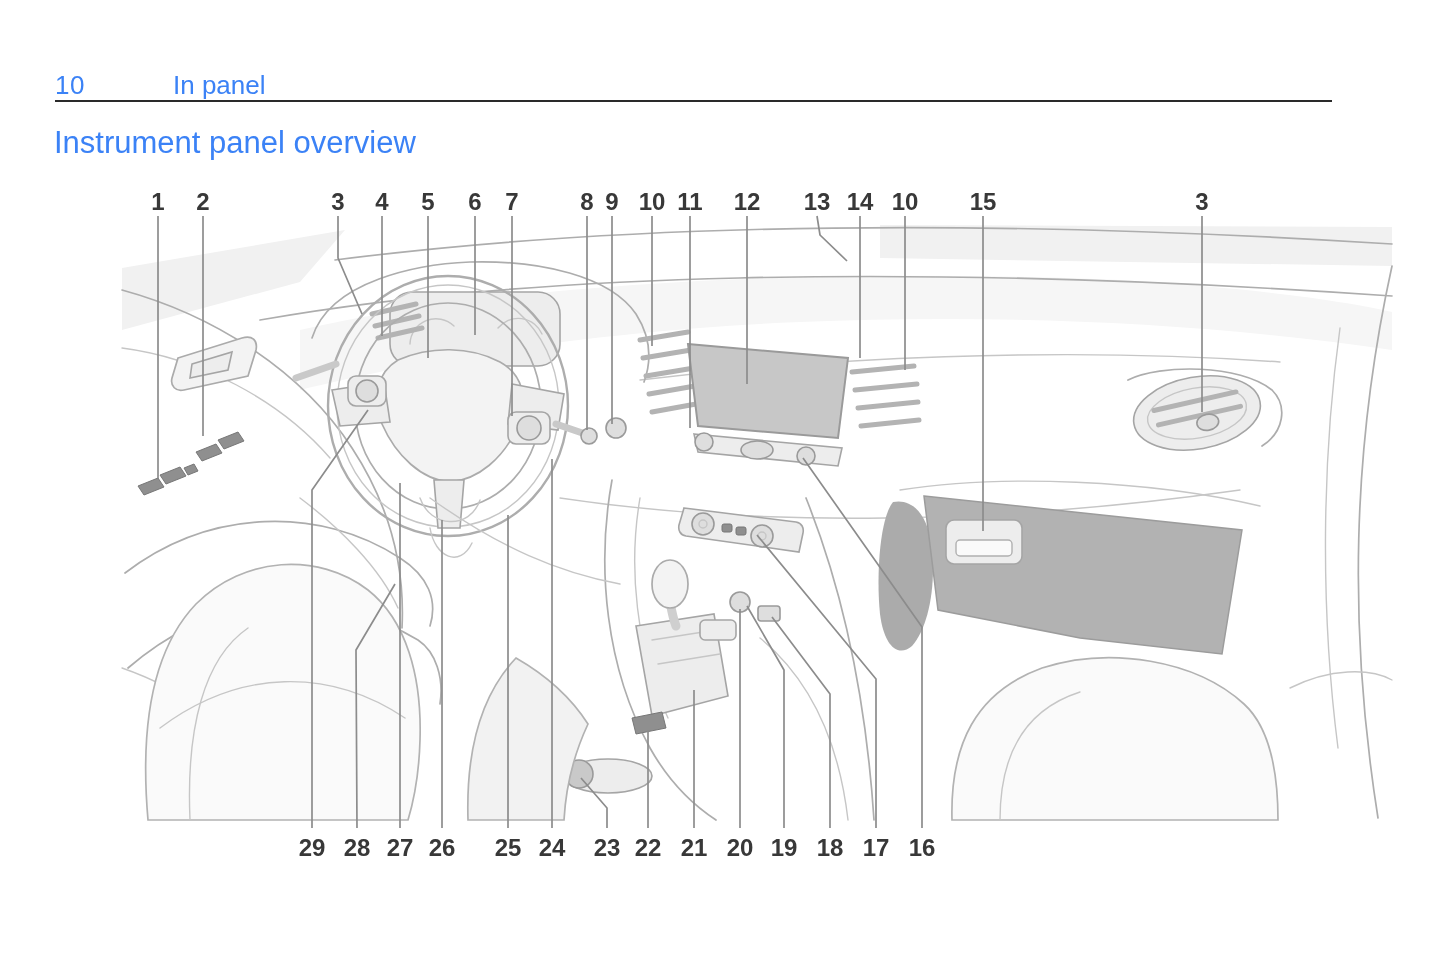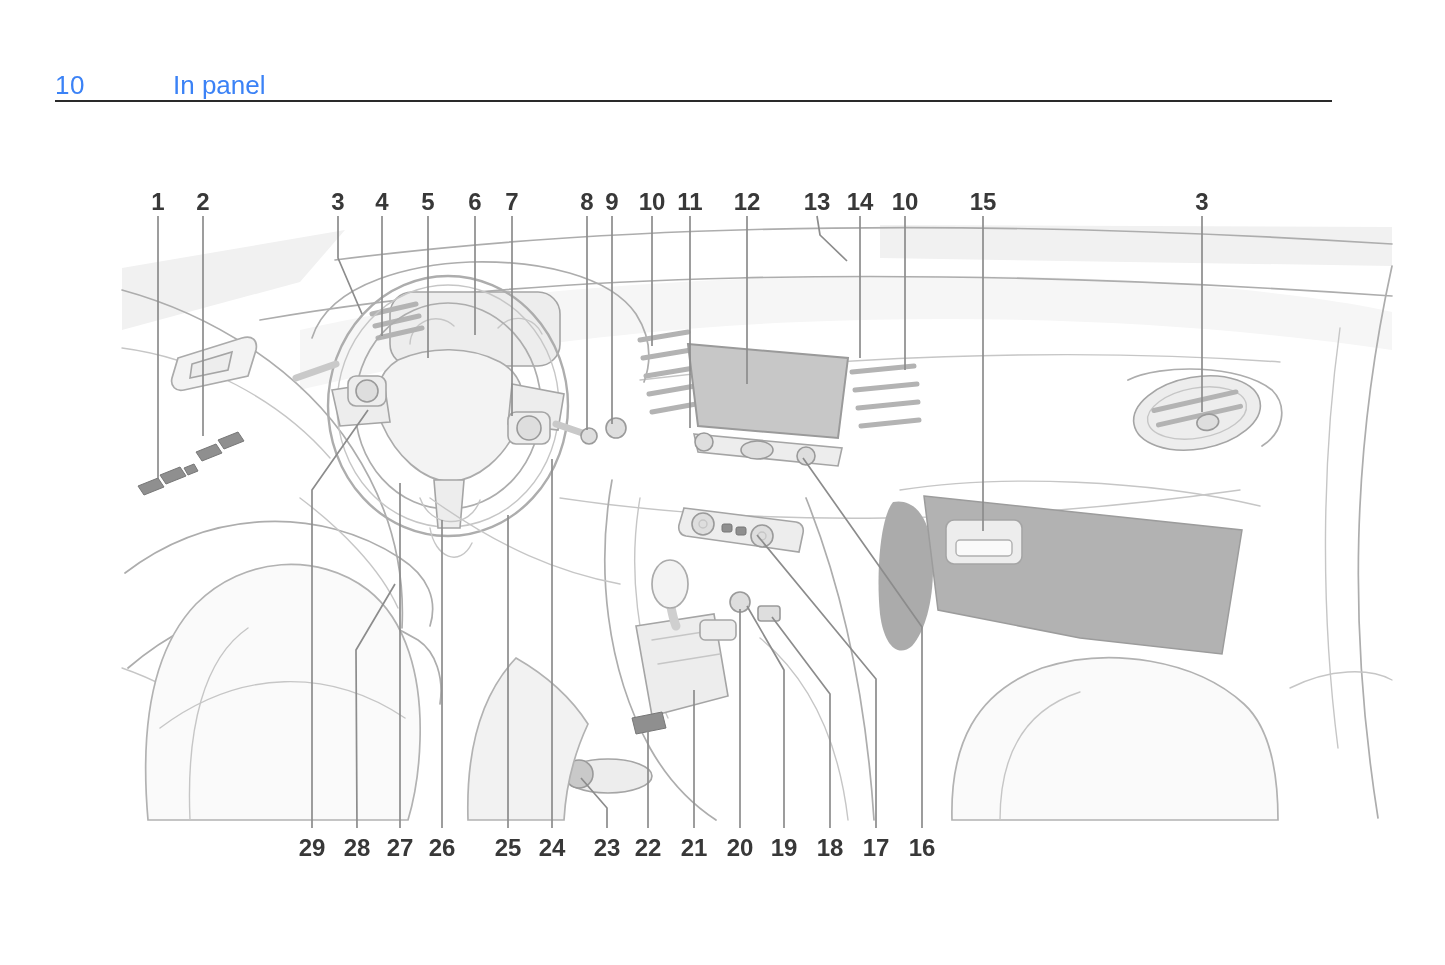--- a/index.html
+++ b/index.html
@@ -28,20 +28,21 @@
            fill:var(--label,#383838);text-anchor:middle;}
 </style>
 </head>
 <body>
 
 <div class="page">
 
   <span class="hdr-num">10</span>
   <span class="hdr-sec">In panel</span>
   <div class="hdr-rule"></div>
+  <div class="title">Instrument panel overview</div>
 
   <div class="figure">
     <svg id="art" width="1445" height="965" viewBox="0 0 1445 965">
 
       <g>
         <path class="fill-wash" d="M880,197 L1392,199 L1392,238 L880,230 Z"></path>
         <path class="fill-wash" d="M122,240 L345,202 L300,254 L122,302 Z"></path>
         <path class="fill-wash2" d="M300,302 C520,252 840,240 1120,252 C1250,260 1340,272 1392,284 L1392,322 C1200,294 1000,286 800,294 C600,302 420,332 300,362 Z"></path>
       </g>
 

